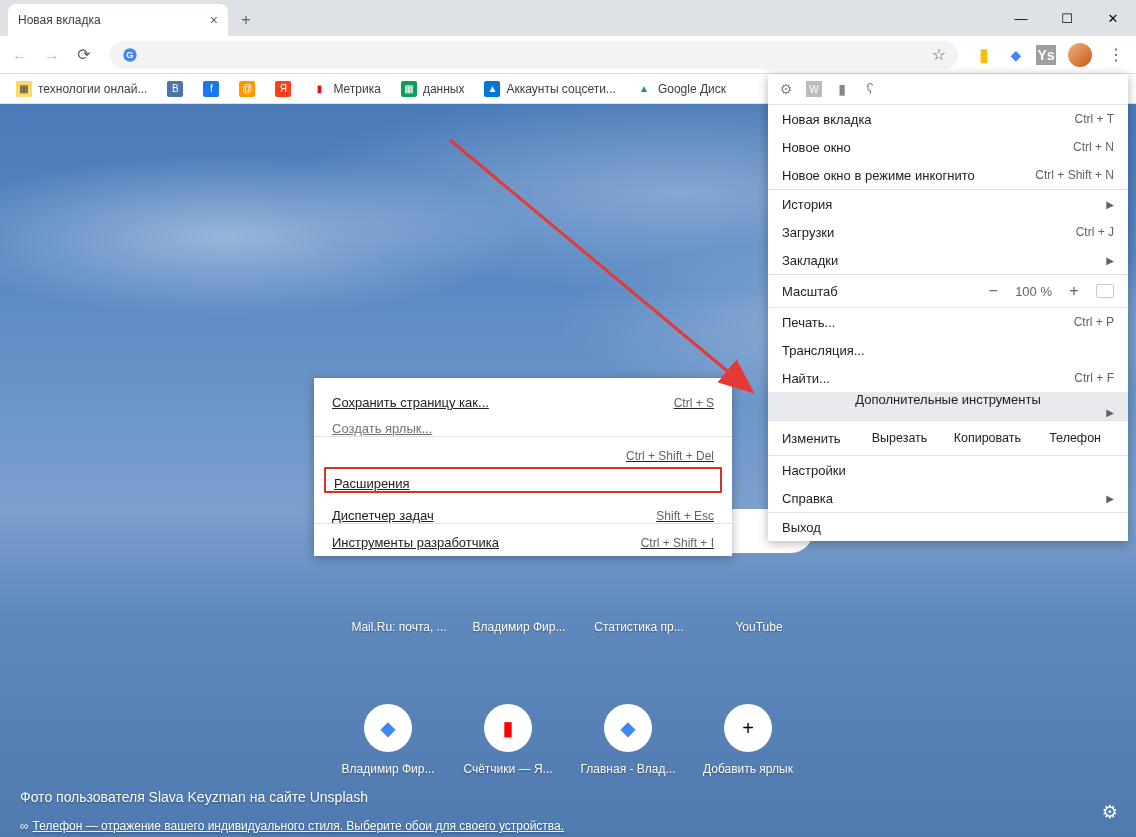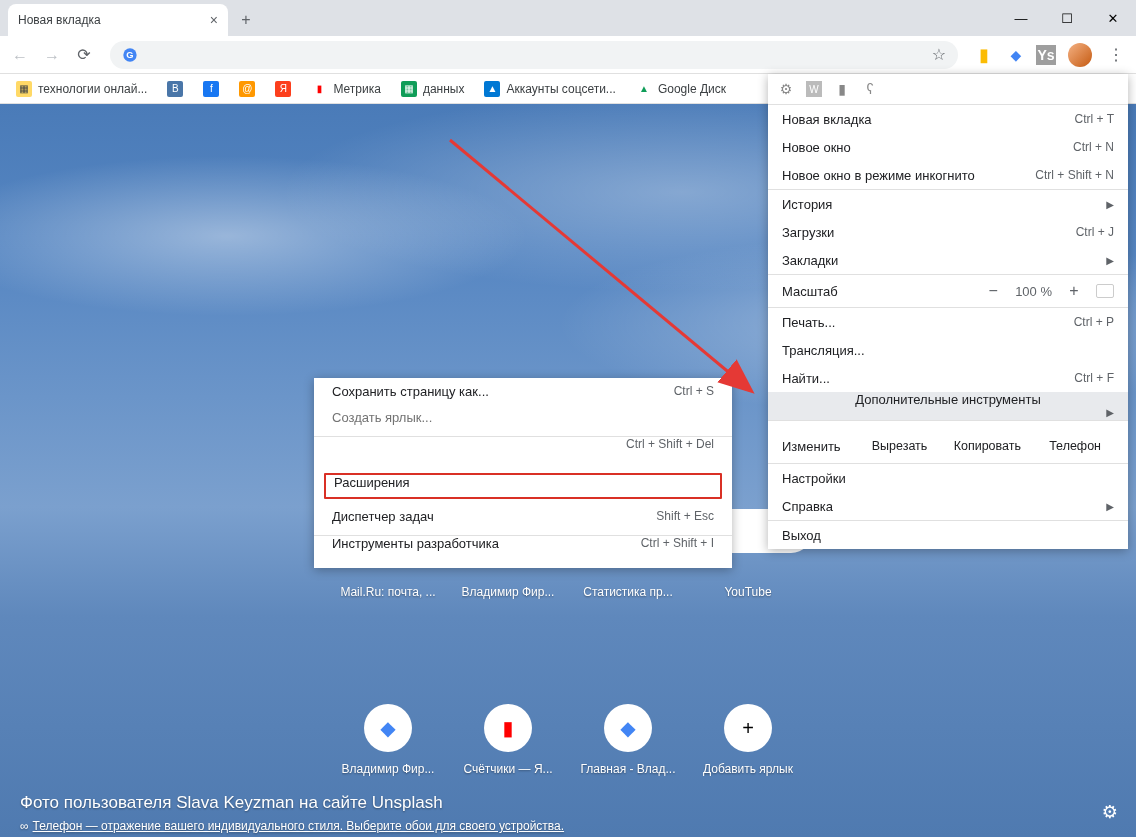--- a/index.html
+++ b/index.html
@@ -31,54 +31,54 @@
 
 
 .content { position: relative; height: 733px; background: linear-gradient(180deg, #4a7bb8 0%, #5686c2 20%, #6b95c9 40%, #7ba0ce 55%, #5f88bc 70%, #4f7ab0 100%); overflow: hidden; }
 .clouds { position: absolute; width: 100%; height: 60%; background: radial-gradient(ellipse 300px 80px at 20% 30%, rgba(255,255,255,0.4), transparent), radial-gradient(ellipse 400px 100px at 60% 20%, rgba(255,255,255,0.3), transparent), radial-gradient(ellipse 350px 90px at 80% 50%, rgba(255,255,255,0.35), transparent); }
 
 .google-logo { position: absolute; left: 50%; top: 300px; transform: translateX(-50%); color: #fff; font-size: 82px; font-weight: 500; letter-spacing: -2px; }
 
 .searchbox { position: absolute; left: 50%; top: 405px; transform: translateX(-50%); width: 490px; height: 44px; background: #fff; border-radius: 22px; display: flex; align-items: center; padding: 0 18px; color: #9aa0a6; font-size: 15px; }
 
 .shortcuts-row { position: absolute; left: 50%; transform: translateX(-50%); display: flex; gap: 20px; }
-.sc-row1 { top: 481px; }
+.sc-row1 { top: 516px; margin-left: 11px; }
 .sc-row2 { top: 600px; }
 .shortcut { width: 100px; display: flex; flex-direction: column; align-items: center; gap: 10px; cursor: pointer; }
 .sc-icon { width: 48px; height: 48px; border-radius: 50%; background: #fff; display: flex; align-items: center; justify-content: center; font-size: 20px; }
 .sc-label { color: #fff; font-size: 12px; text-align: center; text-shadow: 0 1px 2px rgba(0,0,0,0.4); white-space: nowrap; max-width: 100px; overflow: hidden; text-overflow: ellipsis; }
 
-.footer-attr { position: absolute; bottom: 24px; left: 20px; color: #fff; font-size: 17px; text-shadow: 0 1px 2px rgba(0,0,0,0.4); }
+.footer-attr { position: absolute; bottom: 32px; left: 20px; color: #fff; font-size: 14px; text-shadow: 0 1px 2px rgba(0,0,0,0.4); }
 .footer-link { position: absolute; bottom: 4px; left: 20px; color: #fff; font-size: 12px; text-shadow: 0 1px 2px rgba(0,0,0,0.4); display: flex; align-items: center; gap: 4px; }
 .footer-link span:last-child { text-decoration: underline; }
 .gear { position: absolute; bottom: 14px; right: 18px; color: #fff; font-size: 18px; cursor: pointer; }
 
 
 .chrome-menu { position: absolute; top: 74px; right: 8px; width: 360px; background: #fff; box-shadow: 0 2px 10px rgba(0,0,0,0.3); font-size: 13px; color: #202124; z-index: 100; }
 .menu-top-icons { height: 30px; display: flex; align-items: center; padding: 0 10px; gap: 12px; color: #888; }
 .menu-top-icons span { width: 16px; height: 16px; display: inline-flex; align-items: center; justify-content: center; font-size: 14px; }
 .menu-sep { height: 1px; background: #e0e0e0; margin: 0; }
 .menu-item { height: 28px; display: flex; align-items: center; padding: 0 14px; cursor: pointer; }
 .menu-item.highlighted { background: #e8eaed; flex-direction: column; }
 .menu-item .shortcut-txt { margin-left: auto; color: #5f6368; font-size: 12px; }
 .menu-item .arrow { margin-left: auto; color: #5f6368; font-size: 10px; }
 .zoom-row { height: 32px; display: flex; align-items: center; padding: 0 14px; }
 .zoom-row .zc { margin-left: auto; display: flex; align-items: center; gap: 14px; color: #5f6368; }
 .zoom-row .zb { cursor: pointer; font-size: 16px; width: 16px; text-align: center; }
 .zoom-row .fs { border: 1px solid #ccc; border-radius: 2px; width: 18px; height: 14px; display: inline-block; cursor: pointer; }
-.edit-row { height: 34px; display: flex; align-items: center; padding: 0 14px; gap: 10px; margin-top: 8px; }
+.edit-row { height: 34px; display: flex; align-items: center; padding: 0 14px; gap: 10px; }
 .edit-btn { flex: 1; text-align: center; font-size: 12.5px; cursor: pointer; }
 .edit-lbl { padding-right: 10px; }
 
 
 .submenu { position: absolute; top: 378px; left: 314px; width: 418px; background: #fff; box-shadow: 0 2px 10px rgba(0,0,0,0.3); font-size: 13px; color: #202124; z-index: 99; padding: 6px 0;}
-.sub-item { height: 26px; display: flex; align-items: flex-start; padding: 0 18px; cursor: pointer; }
+.sub-item { height: 26px; display: flex; align-items: flex-end; padding: 0 18px; cursor: pointer; text-decoration: underline; }
 .sub-item.disabled { color: #737373; cursor: default; }
 .sub-item .shortcut-txt { margin-left: auto; color: #5f6368; font-size: 12px; }
-.sub-item.boxed { border: 2px solid #d93025; margin: 10px 10px; padding: 0 8px; border-radius: 1px; }
+.sub-item.boxed { border: 2px solid #d93025; margin: 4px 10px; padding: 0 8px; border-radius: 1px; }
 
 
 .red-arrow { position: absolute; top: 130px; left: 440px; z-index: 200; pointer-events: none; }
 </style>
 </head>
 <body>
 
 <div class="titlebar">
   <div class="tab">
     <span>Новая вкладка</span>

